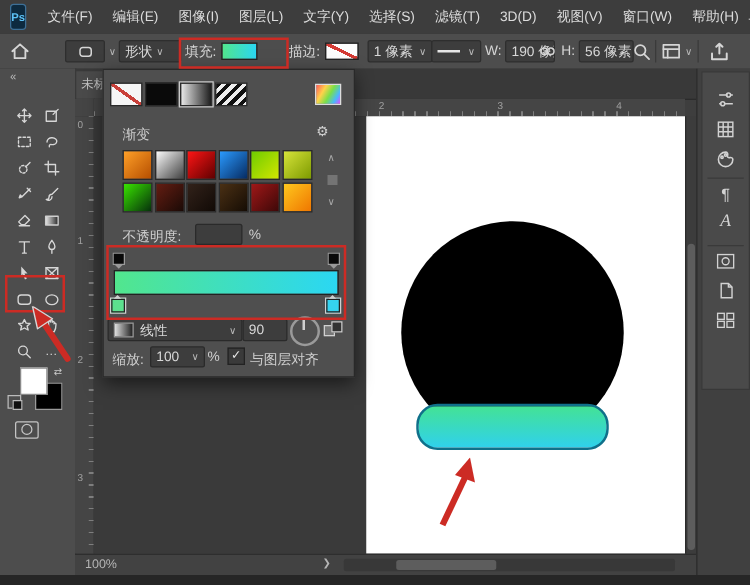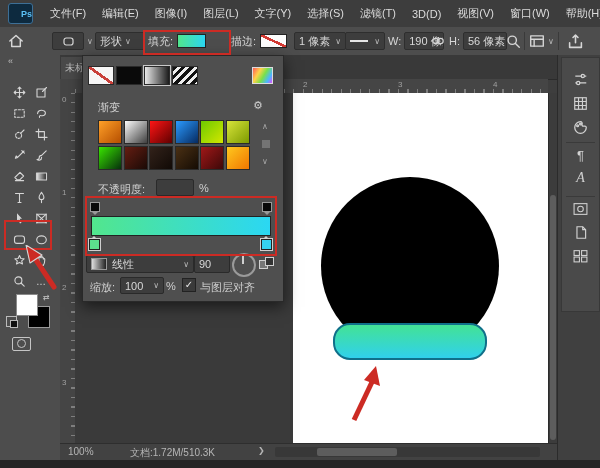--- a/index.html
+++ b/index.html
@@ -4,21 +4,21 @@
 <style>
   html,body{margin:0;padding:0;background:#222;}
   .app{position:relative;width:600px;height:468px;background:#3e3e3e;overflow:hidden;
        font-family:"Liberation Sans","DejaVu Sans",sans-serif;font-size:11px;color:#d6d6d6;
        -webkit-font-smoothing:antialiased;}
   .abs{position:absolute;}
   
   .menubar{left:0;top:0;width:600px;height:27px;background:#3d3d3d;border-bottom:1px solid #2b2b2b;
            display:flex;align-items:center;}
   .pslogo{width:19px;height:19px;margin:0 9px 0 8px;background:#0d2a3f;border:1px solid #3d6f96;border-radius:3px;
-          display:flex;align-items:center;justify-content:center;color:#5cc1f5;font-size:9px;font-weight:bold;padding-left:12px;}
+          display:flex;align-items:center;justify-content:center;color:#5cc1f5;font-size:9px;font-weight:bold;}
   .menu-item{padding:0 8px;color:#dcdcdc;white-space:nowrap;cursor:default;}
   .winctl{margin-left:auto;display:flex;align-items:center;gap:14px;padding-right:12px;color:#cfcfcf;font-size:12px;}
   
   .optionsbar{left:0;top:27px;width:600px;height:28px;background:#4d4d4d;border-bottom:1px solid #2b2b2b;}
   .ob{position:absolute;top:0;height:28px;display:flex;align-items:center;}
   .obox{background:#3d3d3d;border:1px solid #2e2e2e;border-radius:2px;height:16px;display:flex;align-items:center;
         padding:0 4px;color:#d8d8d8;}
   .chev{color:#b9b9b9;font-size:8px;margin-left:3px;}
   .sep{position:absolute;top:32px;width:1px;height:18px;background:#3a3a3a;}
   .obsvg{stroke:#d6d6d6;fill:none;stroke-width:1.2;stroke-linecap:round;stroke-linejoin:round;}
@@ -344,21 +344,20 @@
     <path d="M10 54 28 16" stroke="#cc2b24" stroke-width="5" fill="none"></path>
     <path d="M32 0 36 20 20 14z" fill="#cc2b24"></path>
   </svg>
 
   <div class="abs vscroll">
       <div class="vthumb"></div>
     </div>
 
   <div class="abs bottombar">
     <span class="abs" style="left:8px;top:2px">100%</span>
-    <span class="abs" style="left:70px;top:2px">文档:1.72M/510.3K</span>
     <span class="abs" style="left:198px;top:2px;font-size:8px">❯</span>
     <div class="hscroll">
         <div class="hthumb"></div>
       </div>
   </div>
 
   <div class="abs rightdock">
     <div class="abs" style="right:6px;top:1px;color:#bdbdbd;font-size:9px">«</div>
     <div class="dockpanel">
       <div class="dicon" style="top:14px">

